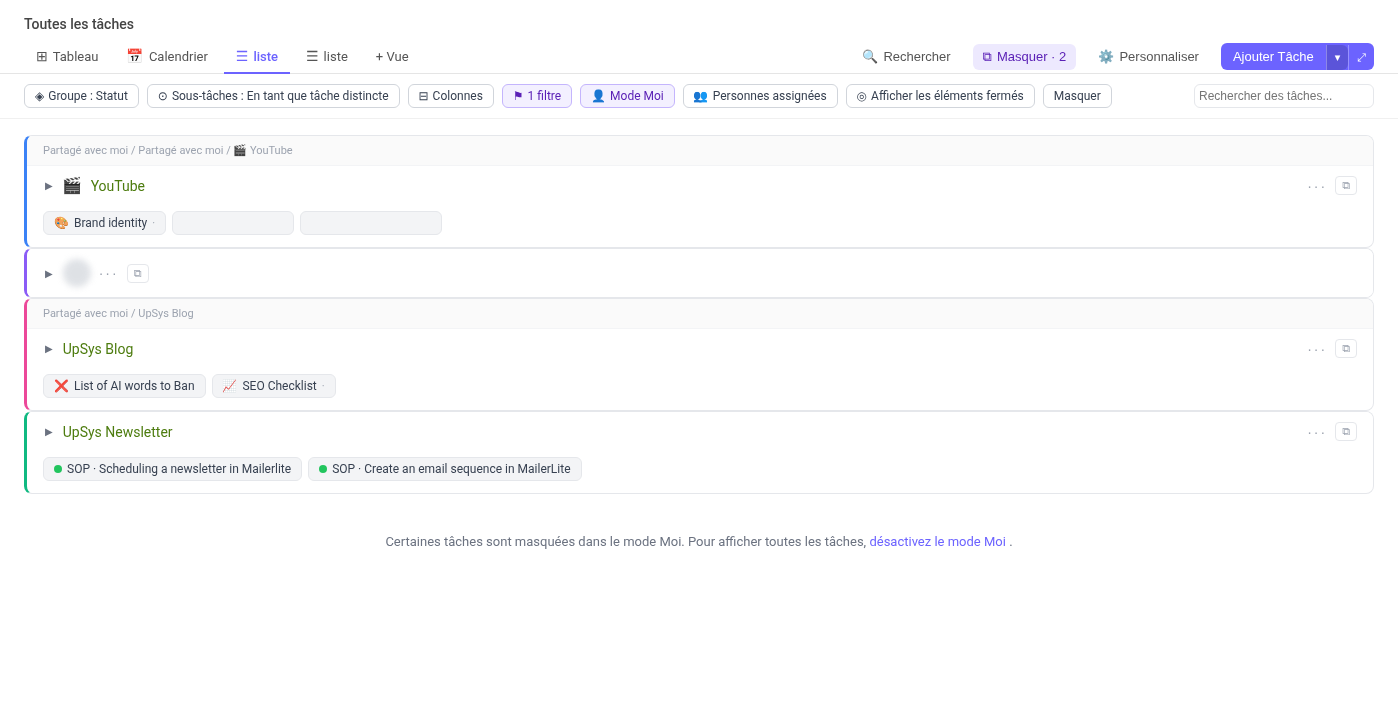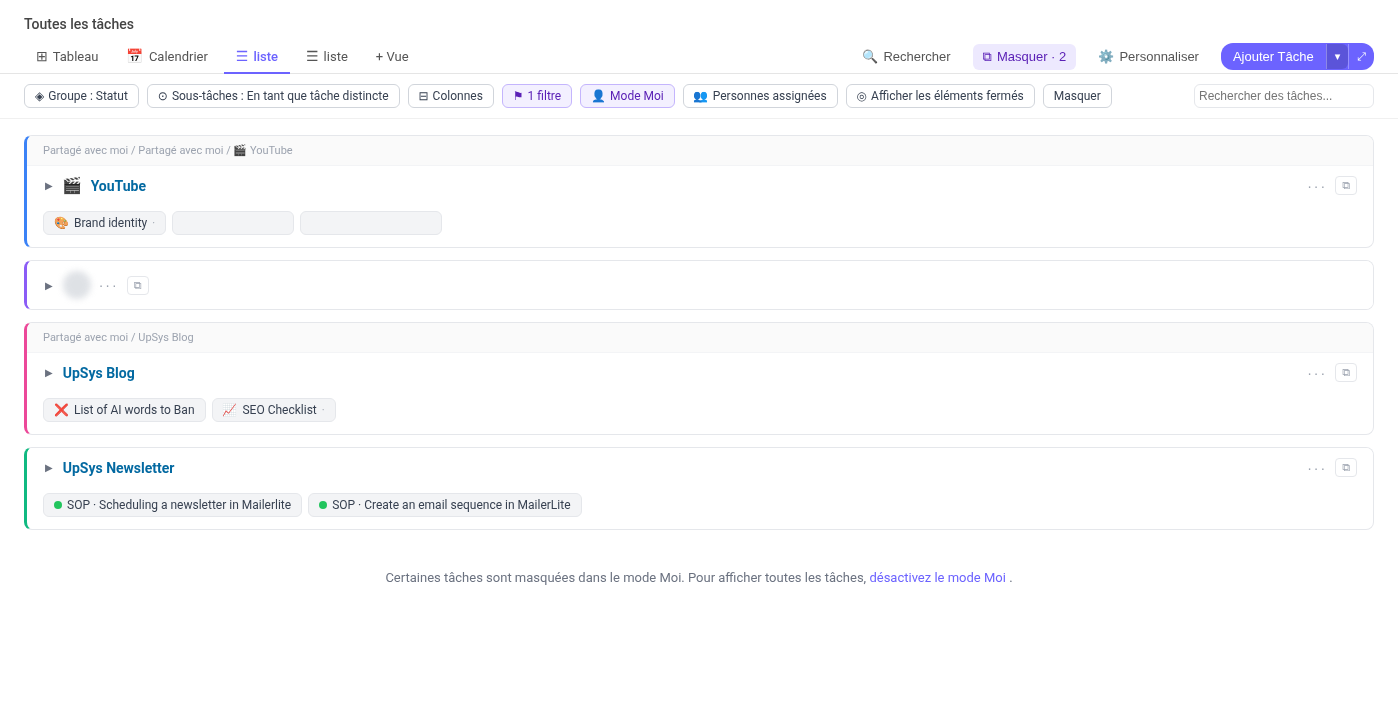--- a/index.html
+++ b/index.html
@@ -92,26 +92,26 @@
       padding: 5px 10px;
       background: none;
       border: none;
       cursor: pointer;
       color: #555;
       font-size: 13px;
     }
 
     .btn-ajouter-tache {
       display: flex;
-      align-items: center;
+      align-items: flex-end;
       gap: 0;
       background: #6c63ff;
       color: #fff;
       border: none;
-      border-radius: 12px;
+      border-radius: 6px;
       cursor: pointer;
       font-size: 13px;
       font-weight: 500;
     }
 
     .btn-ajouter-main {
       padding: 6px 12px;
       background: none;
       border: none;
       color: #fff;
@@ -179,21 +179,20 @@
       color: #9ca3af;
       background: #fff;
       min-width: 180px;
       outline: none;
     }
 
     .main-content {
       padding: 16px 24px;
       display: flex;
       flex-direction: column;
-      gap: 12px;
     }
 
     .group-card {
       border: 1px solid #e5e7eb;
       border-radius: 8px;
       overflow: hidden;
     }
 
     .group-breadcrumb {
       padding: 8px 16px;
@@ -216,23 +215,23 @@
       border: none;
       cursor: pointer;
       color: #6b7280;
       font-size: 10px;
       padding: 2px;
     }
 
     .group-emoji { font-size: 16px; }
 
     .group-title {
-      font-weight: 700;
+      font-weight: 400;
       font-size: 14px;
-      color: #0369a1;
+      color: #4d7c0f;
       flex: 1;
     }
 
     .group-more {
       background: none;
       border: none;
       cursor: pointer;
       color: #9ca3af;
       font-size: 14px;
       letter-spacing: 2px;

